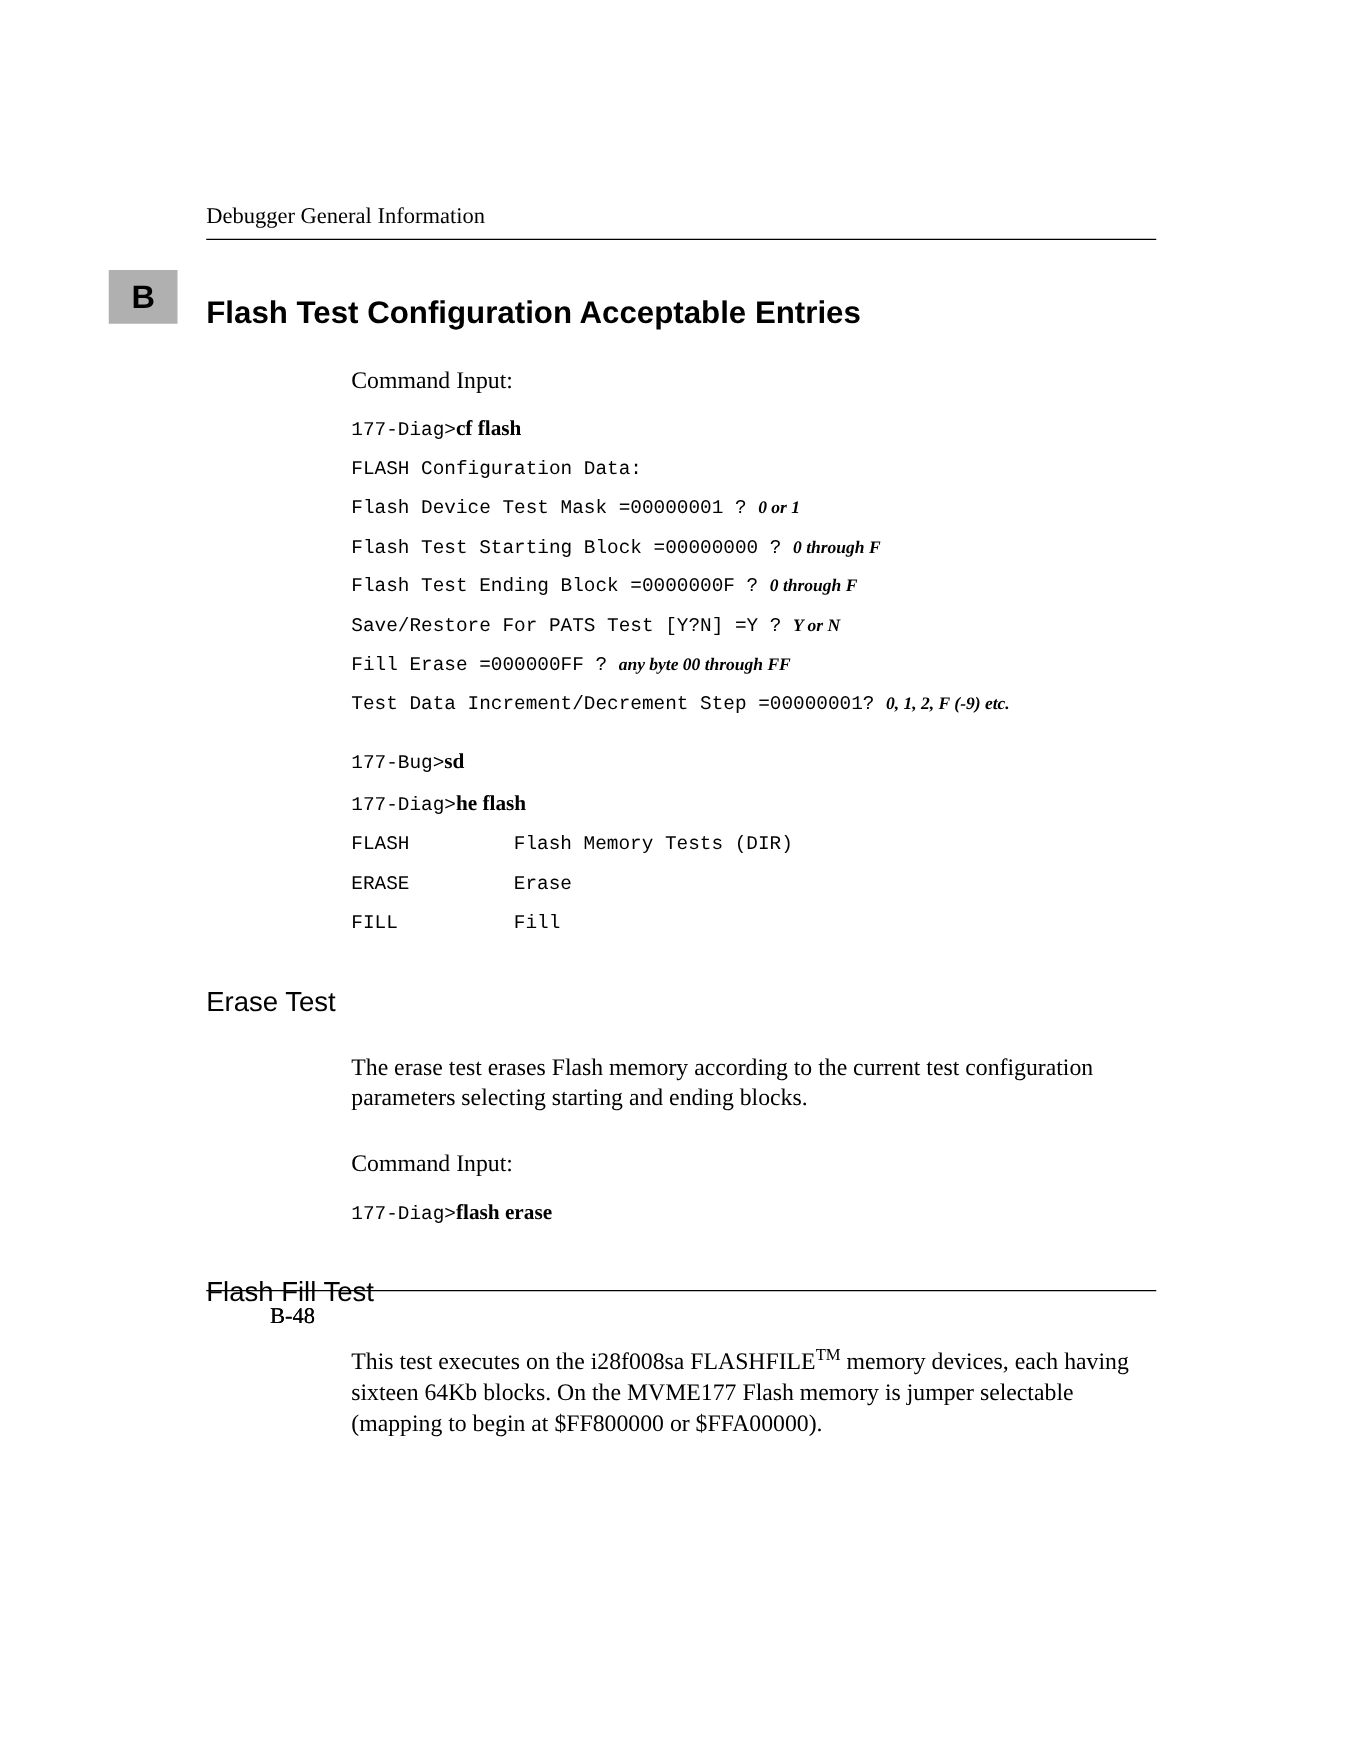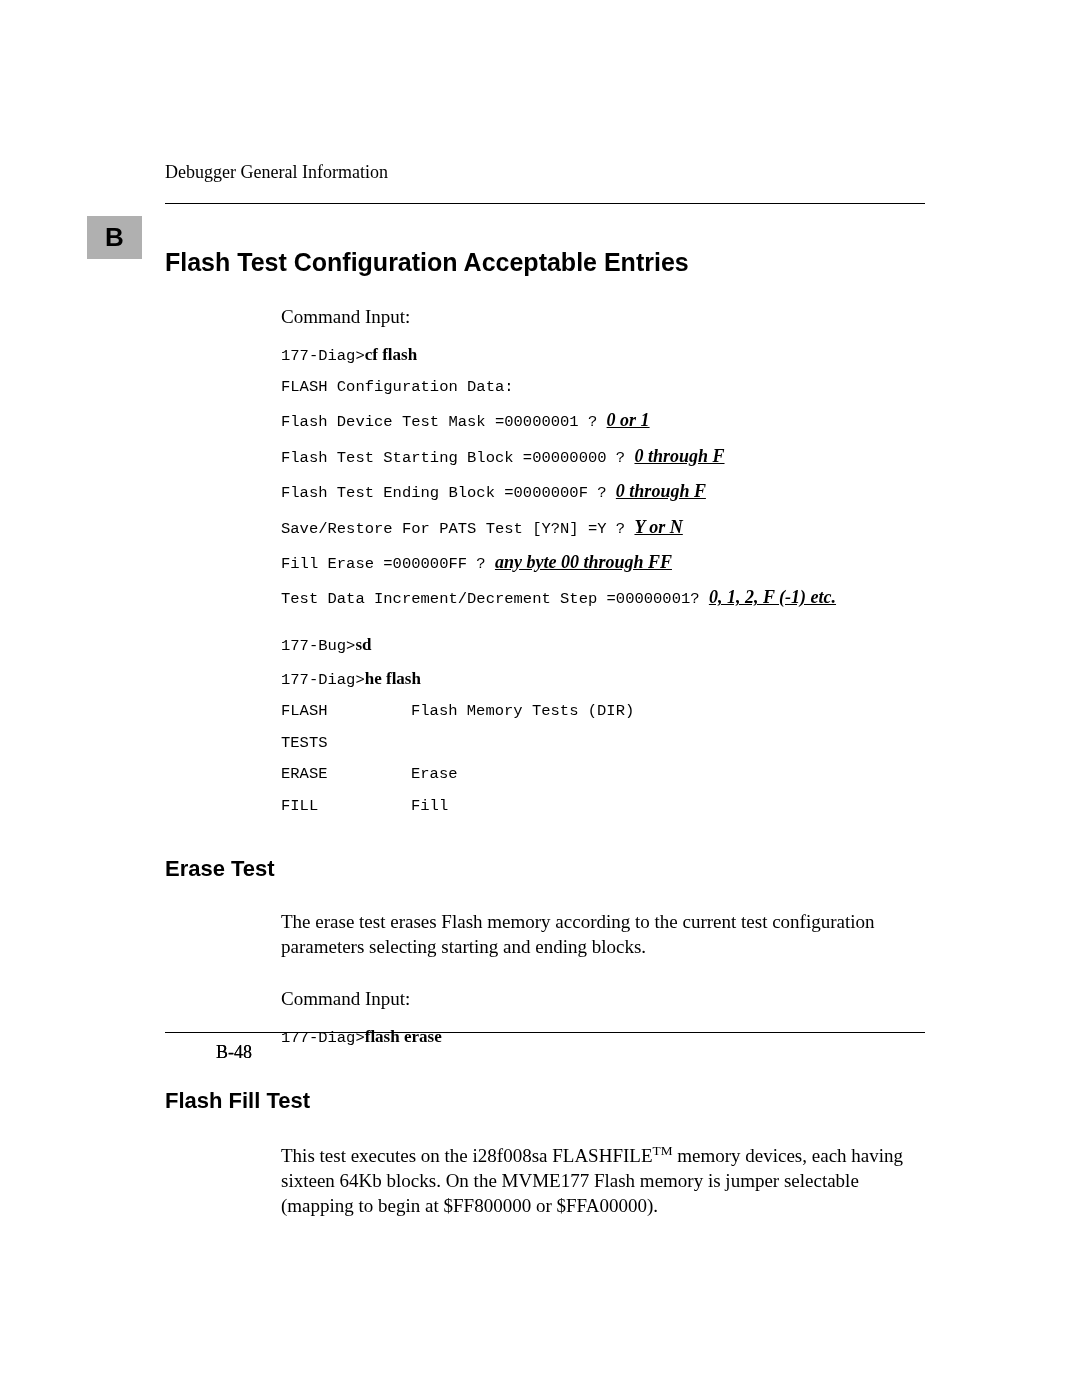--- a/index.html
+++ b/index.html
@@ -13,21 +13,21 @@
     position: relative;
   }
   .page {
     position: absolute;
     left: 165px;
     top: 162px;
     width: 760px;
   }
   .running-head {
     font-size: 18px;
-    padding-bottom: 20px;
+    padding-bottom: 8px;
     border-bottom: 1px solid #000;
   }
   .tab {
     position: absolute;
     left: 87px;
     top: 216px;
     width: 55px;
     height: 43px;
     background: #b0b0b0;
     color: #000;
@@ -40,21 +40,21 @@
   }
   .h1 {
     font-family: Arial, Helvetica, sans-serif;
     font-weight: bold;
     font-size: 25px;
     margin-top: 44px;
     margin-bottom: 8px;
   }
   .h2 {
     font-family: Arial, Helvetica, sans-serif;
-    font-weight: bold;
+    font-weight: normal;
     font-size: 22px;
     margin-top: 40px;
     margin-bottom: 10px;
   }
   .indent {
     margin-left: 116px;
   }
   .body-text {
     font-size: 19px;
     line-height: 1.3;
@@ -78,22 +78,21 @@
   }
   .serif-bold {
     font-family: "Palatino Linotype", "Book Antiqua", Palatino, serif;
     font-weight: bold;
     font-size: 17px;
   }
   .entry {
     font-family: "Palatino Linotype", "Book Antiqua", Palatino, serif;
     font-weight: bold;
     font-style: italic;
-    text-decoration: underline;
-    font-size: 18px;
+    font-size: 14px;
     text-align: center;
   }
   .col1 { display: inline-block; width: 130px; }
   .footer-rule {
     position: absolute;
     left: 165px;
     width: 760px;
     top: 1032px;
     border-top: 1px solid #000;
   }
@@ -134,36 +133,33 @@
       <div class="row">
         <span class="mono">Flash Test Ending Block =0000000F ? </span><span class="entry">0 through F</span>
       </div>
       <div class="row">
         <span class="mono">Save/Restore For PATS Test [Y?N] =Y ? </span><span class="entry">Y or N</span>
       </div>
       <div class="row">
         <span class="mono">Fill Erase =000000FF ? </span><span class="entry">any byte 00 through FF</span>
       </div>
       <div class="row">
-        <span class="mono">Test Data Increment/Decrement Step =00000001? </span><span class="entry">0, 1, 2, F (-1) etc.</span>
+        <span class="mono">Test Data Increment/Decrement Step =00000001? </span><span class="entry">0, 1, 2, F (-9) etc.</span>
       </div>
 
       <div class="gap"></div>
 
       <div class="row">
         <span class="mono">177-Bug&gt;</span><span class="serif-bold">sd</span>
       </div>
       <div class="row">
         <span class="mono">177-Diag&gt;</span><span class="serif-bold">he flash</span>
       </div>
       <div class="row">
         <span class="col1">FLASH</span><span>Flash Memory Tests (DIR)</span>
-      </div>
-      <div class="row">
-        <span class="col1">TESTS</span>
       </div>
       <div class="row">
         <span class="col1">ERASE</span><span>Erase</span>
       </div>
       <div class="row">
         <span class="col1">FILL</span><span>Fill</span>
       </div>
     </div>
   </div>
 

